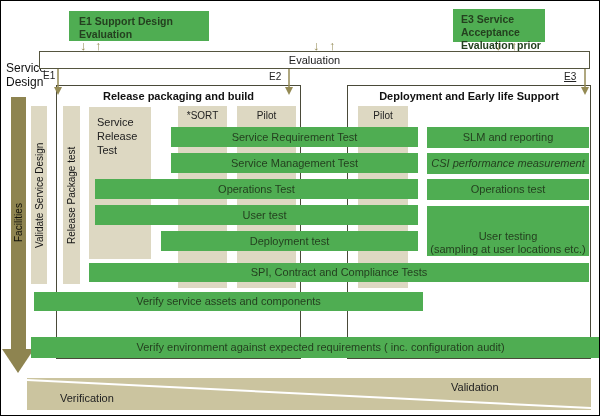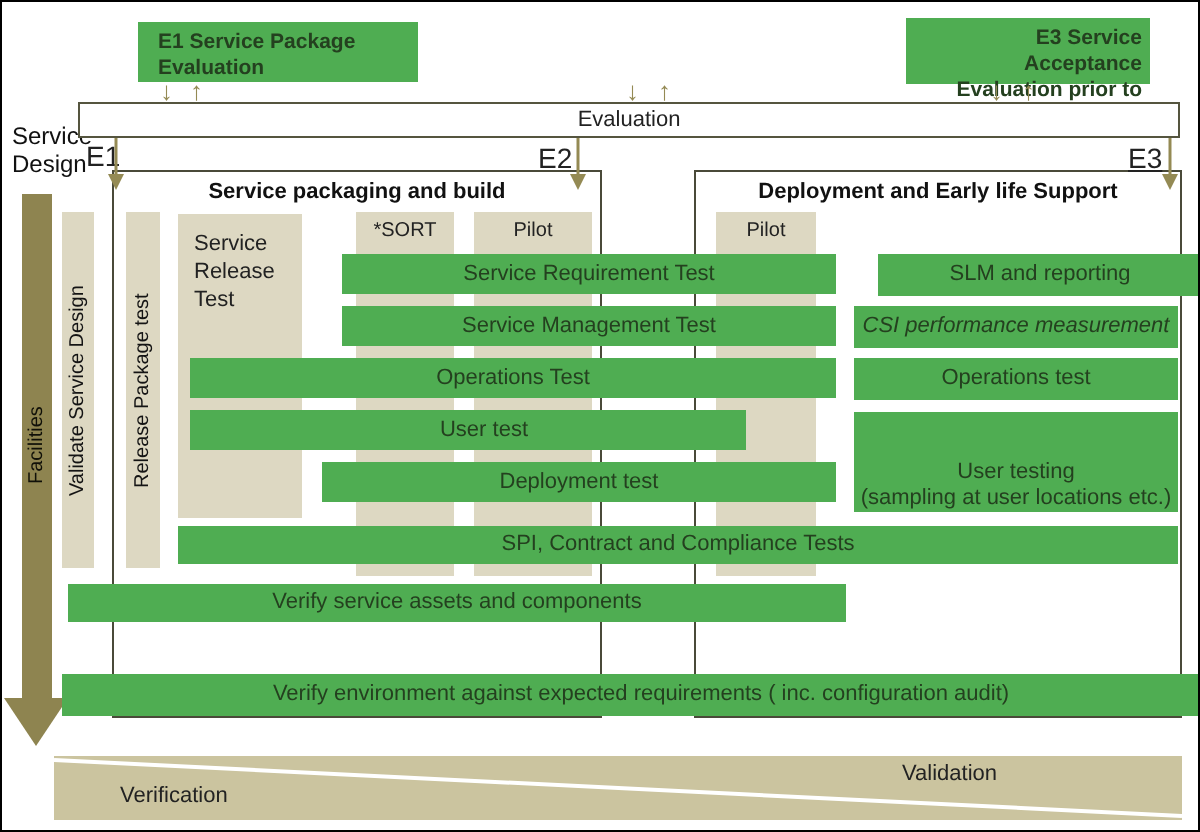--- a/index.html
+++ b/index.html
@@ -10,35 +10,35 @@
   .ebox{font-weight:bold;font-size:10.5px;line-height:13px;padding:4px 4px 0 10px;z-index:2;}
   .bar{display:flex;align-items:center;justify-content:center;font-size:11px;z-index:3;text-align:center;line-height:11px;}
   .rightbox{display:flex;flex-direction:column;align-items:center;justify-content:center;font-size:11px;z-index:3;text-align:center;line-height:13px;}
   .tan{background:#ddd8c2;}
   .col{z-index:1;}
   .collabel{font-size:10px;color:#222;text-align:center;padding-top:4px;font-family:"Liberation Sans",sans-serif;}
   .vtext{writing-mode:vertical-rl;transform:rotate(180deg);font-size:10px;color:#141414;display:flex;align-items:center;justify-content:center;z-index:1;}
   .sectionbox{border:1px solid #4a4a39;z-index:0;background:transparent;}
   .sectiontitle{font-weight:bold;font-size:11px;color:#111;text-align:center;width:100%;position:absolute;top:4px;left:0;}
   .updown{color:#948a54;font-size:13px;font-weight:bold;z-index:2;line-height:13px;}
-  .mslabel{font-size:14px;color:#222;z-index:4;background:transparent;}
+  .mslabel{font-size:10px;color:#222;z-index:4;background:transparent;}
   .evalbar{border:1px solid #55553f;background:#fff;display:flex;align-items:center;justify-content:center;font-size:11px;color:#222;z-index:2;}
   .plain{font-size:12px;color:#111;line-height:14px;}
   .bandlabel{font-size:11px;color:#222;z-index:2;}
 </style>
 </head>
 <body>
 
 <div id="stage">
 
   <div class="abs green ebox" style="left:68px;top:10px;width:140px;height:30px;">
-    <div>E1 Service Package</div>
+    <div>E1 Support Design</div>
     <div>Evaluation</div>
   </div>
-  <div class="abs green ebox" style="left:452px;top:8px;width:122px;height:33px;padding-left:8px;text-align:right;">
+  <div class="abs green ebox" style="left:452px;top:8px;width:92px;height:33px;padding-left:8px;">
     <div>E3 Service Acceptance</div>
     <div>Evaluation prior to closure</div>
   </div>
 
   <span class="abs updown" style="left:79px;top:38px;">↓</span>
   <span class="abs updown" style="left:94px;top:38px;">↑</span>
   <span class="abs updown" style="left:312px;top:38px;">↓</span>
   <span class="abs updown" style="left:328px;top:38px;">↑</span>
   <span class="abs updown" style="left:494px;top:38px;">↓</span>
   <span class="abs updown" style="left:510px;top:38px;">↑</span>
@@ -71,48 +71,48 @@
   <div class="abs" style="left:1px;top:348px;width:0;height:0;border-left:16px solid transparent;border-right:16px solid transparent;border-top:24px solid #8e8450;"></div>
 
   <div class="abs tan vtext" style="left:30px;top:105px;width:16px;height:178px;">
     <span>Validate Service Design</span>
   </div>
   <div class="abs tan vtext" style="left:62px;top:105px;width:17px;height:178px;">
     <span>Release Package test</span>
   </div>
 
   <div class="abs sectionbox" style="left:55px;top:84px;width:245px;height:274px;">
-    <div class="sectiontitle">Service packaging and build</div>
+    <div class="sectiontitle">Release packaging and build</div>
   </div>
   <div class="abs sectionbox" style="left:346px;top:84px;width:244px;height:274px;">
     <div class="sectiontitle">Deployment and Early life Support</div>
   </div>
 
   <div class="abs tan col" style="left:88px;top:106px;width:62px;height:152px;font-size:11px;color:#222;padding:8px 4px 0 8px;line-height:14px;">Service Release Test</div>
 
   <div class="abs tan col collabel" style="left:177px;top:105px;width:49px;height:182px;">
     <span>*SORT</span>
   </div>
   <div class="abs tan col collabel" style="left:236px;top:105px;width:59px;height:182px;">
     <span>Pilot</span>
   </div>
   <div class="abs tan col collabel" style="left:357px;top:105px;width:50px;height:182px;">
     <span>Pilot</span>
   </div>
 
   <div class="abs green bar" style="left:170px;top:126px;width:247px;height:20px;">Service Requirement Test</div>
   <div class="abs green bar" style="left:170px;top:152px;width:247px;height:20px;">Service Management Test</div>
   <div class="abs green bar" style="left:94px;top:178px;width:323px;height:20px;">Operations Test</div>
-  <div class="abs green bar" style="left:94px;top:204px;width:278px;height:20px;padding-left:16px;">User test</div>
+  <div class="abs green bar" style="left:94px;top:204px;width:323px;height:20px;padding-left:16px;">User test</div>
   <div class="abs green bar" style="left:88px;top:262px;width:500px;height:19px;">SPI, Contract and Compliance Tests</div>
   <div class="abs green bar" style="left:160px;top:230px;width:257px;height:20px;">Deployment test</div>
   <div class="abs green bar" style="left:33px;top:291px;width:389px;height:19px;">Verify service assets and components</div>
   <div class="abs green bar" style="left:30px;top:336px;width:579px;height:21px;">Verify environment against expected requirements ( inc. configuration audit)</div>
 
-  <div class="abs green rightbox" style="left:426px;top:126px;width:162px;height:21px;margin-left:12px;">
+  <div class="abs green rightbox" style="left:426px;top:126px;width:162px;height:21px;">
     <span>SLM and reporting</span>
   </div>
   <div class="abs green rightbox" style="left:426px;top:152px;width:162px;height:21px;font-style:italic;">
     <span>CSI performance measurement</span>
   </div>
   <div class="abs green rightbox" style="left:426px;top:178px;width:162px;height:21px;">
     <span>Operations test</span>
   </div>
   <div class="abs green rightbox" style="left:426px;top:205px;width:162px;height:50px;justify-content:flex-end;">
     <span>User testing</span>

